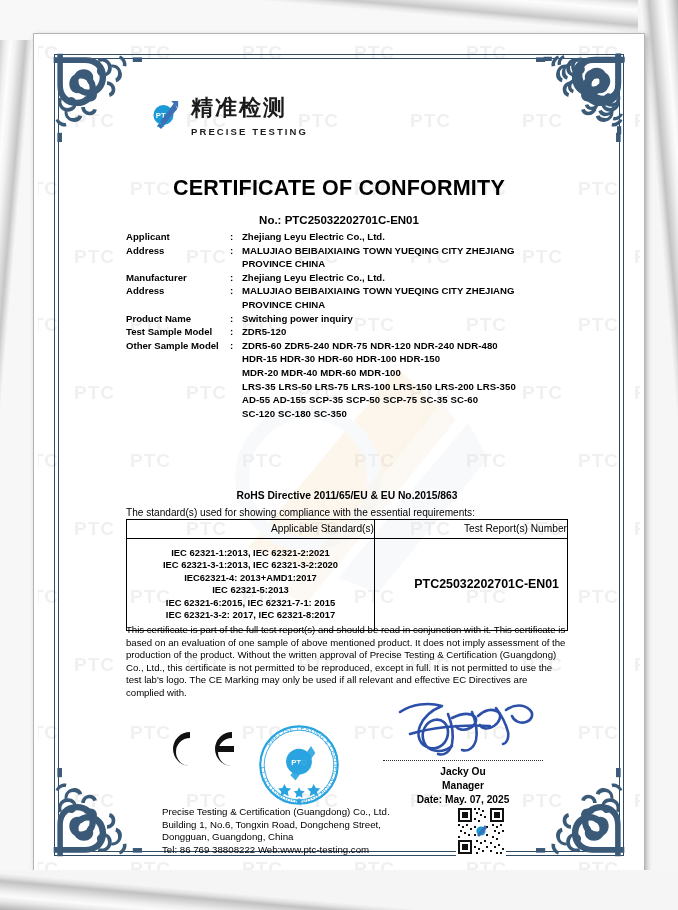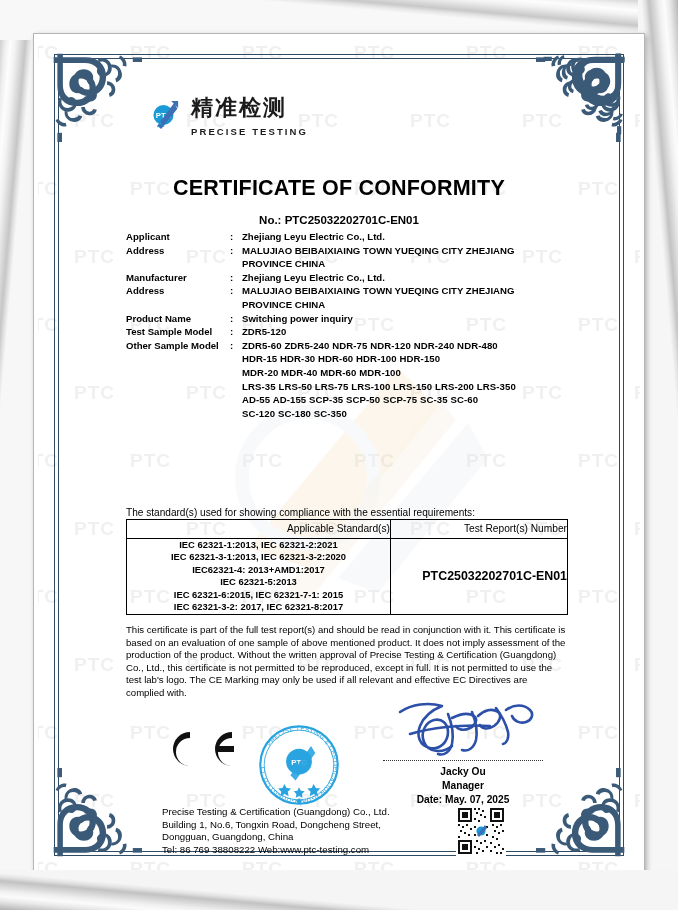--- a/index.html
+++ b/index.html
@@ -120,21 +120,21 @@
   #para2{
     position:absolute;left:88px;top:468px;width:442px;
     font:10.1px/13.4px "Liberation Sans",sans-serif;color:#000;
   }
 
   
   #std-table{
     position:absolute;left:88px;top:481px;width:442px;
     border-collapse:collapse;
   }
-  #std-table td,#std-table th{border:1px solid #000;padding:0;}
+  #std-table td,#std-table th{border:1px solid #000;padding:8px;}
   #std-table th{
     font:10.2px "Liberation Sans",sans-serif;font-weight:normal;
     text-align:right;padding:3px 0 3.5px;color:#000;
   }
   .std-list{padding:4px 0 5px;text-align:center;}
   .std-list div{
     font:bold 9.4px/12.6px "Liberation Sans",sans-serif;color:#000;
   }
   #report-cell{
     width:176px;text-align:right;vertical-align:middle;
@@ -421,20 +421,21 @@
         <div class="fcont">
           <div class="pad"></div>
           <div class="models">AD-55 AD-155 SCP-35   SCP-50  SCP-75  SC-35  SC-60</div>
         </div>
         <div class="fcont">
           <div class="pad"></div>
           <div class="models">SC-120  SC-180  SC-350</div>
         </div>
       </div>
 
+      <div id="directive">RoHS Directive 2011/65/EU &amp; EU No.2015/863</div>
       <div id="para2">The standard(s) used for showing compliance with the essential requirements:</div>
 
       <table id="std-table">
         <tbody>
             <tr>
           <th>Applicable Standard(s)</th>
           <th>Test Report(s) Number</th>
         </tr>
         <tr>
           <td class="std-list">

